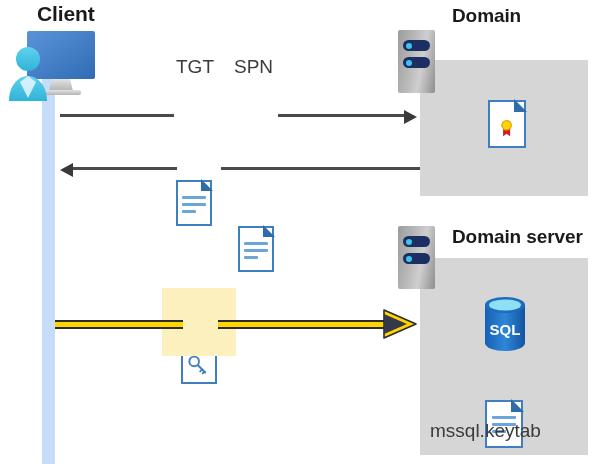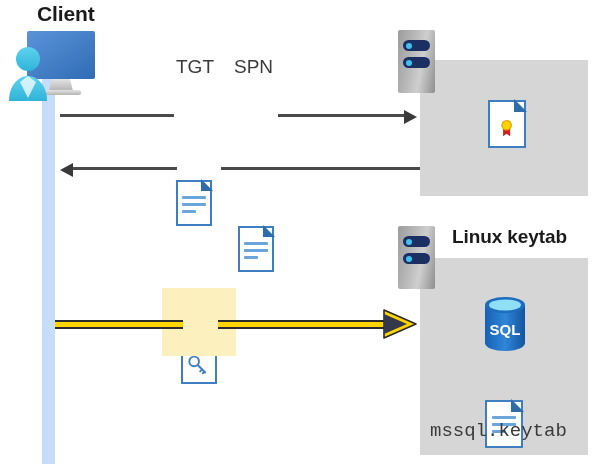--- a/index.html
+++ b/index.html
@@ -11,21 +11,21 @@
   .abs{position:absolute;}
 
   
   #lifeline{left:42px;top:60px;width:13px;height:404px;background:#c5ddf9;}
 
   
   .hdr{font-weight:bold;color:#1a1a1a;letter-spacing:-.1px;}
   #client-label{left:30px;top:2px;font-size:21px;margin-left:7px;}
   #dc-label{left:452px;top:3px;font-size:19px;line-height:25px;width:140px;}
   #linux-label{left:452px;top:226px;font-size:19px;}
-  #keytab-label{left:430px;top:420px;font-size:19px;color:#3b3b3b;font-weight:normal;font-family:Liberation Mono, monospace;}
+  #keytab-label{left:430px;top:420px;font-size:19px;color:#3b3b3b;font-weight:normal;}
   .tok{font-size:19px;color:#3b3b3b;}
   #tgt-label{left:176px;top:56px;}
   #spn-label{left:234px;top:56px;text-align:center;}
 
   
   .panel{background:#d6d6d6;}
   #panel-dc{left:420px;top:60px;width:168px;height:136px;}
   #panel-linux{left:420px;top:258px;width:168px;height:197px;}
 
   
@@ -104,38 +104,38 @@
     <rect x="22" y="3" width="68" height="48" rx="2" fill="url(#mon)"></rect>
     <path d="M47 51 h18 l3 12 h-24 z" fill="url(#std)"></path>
     <rect x="36" y="62" width="40" height="5" rx="2" fill="url(#std)"></rect>
     <circle cx="23" cy="31" r="12" fill="url(#per)"></circle>
     <path d="M4 73 c0-15 9-25 19-25 s19 10 19 25 z" fill="url(#per)"></path>
     <path d="M23 48 l-8 6 8 16 8-16 z" fill="#e8f7fc" opacity=".85"></path>
   </svg>
 </div>
 
 <div class="abs hdr" id="dc-label">
-  <br>
+  <span>Domain</span><br>
 </div>
 <div class="abs server" id="srv-dc">
   <div class="sbar" style="top:10px"></div>
   <div class="sbar" style="top:27px"></div>
 </div>
 
 <div class="abs doc" id="doc-cert">
   <div class="page"></div>
   <div class="fold" style="border-width:0 13px 13px 0;"></div>
   <svg class="seal" viewBox="0 0 24 24">
     <path d="M8 13 l0 9 4-3 4 3 0-9z" fill="#cc2122"></path>
     <circle cx="12" cy="9.5" r="6" fill="#e8a400"></circle>
     <circle cx="12" cy="9.5" r="4.4" fill="#ffd400"></circle>
   </svg>
 </div>
 
-<div class="abs hdr" id="linux-label">Linux keytab</div>
+<div class="abs hdr" id="linux-label">Domain server</div>
 <div class="abs server" id="srv-linux">
   <div class="sbar" style="top:10px"></div>
   <div class="sbar" style="top:27px"></div>
 </div>
 
 <div class="abs" id="sql-icon">
   <svg viewBox="0 0 46 56" width="46" height="56">
     <defs>
       <linearGradient id="cyl" x1="0" y1="0" x2="1" y2="0">
         <stop offset="0" stop-color="#1760b5"></stop>

